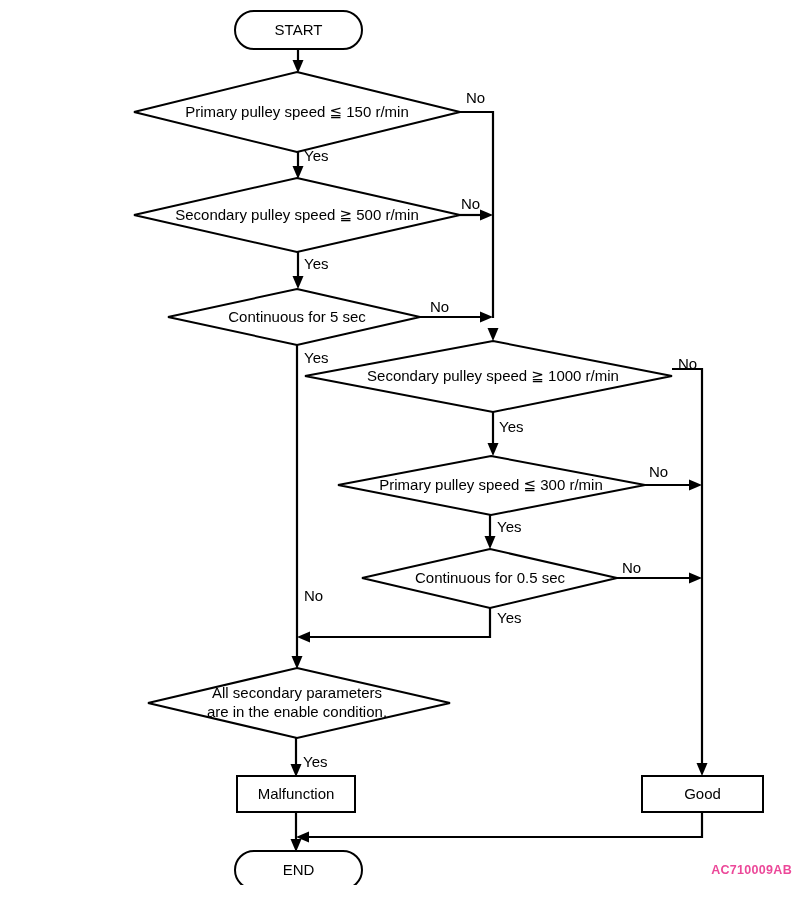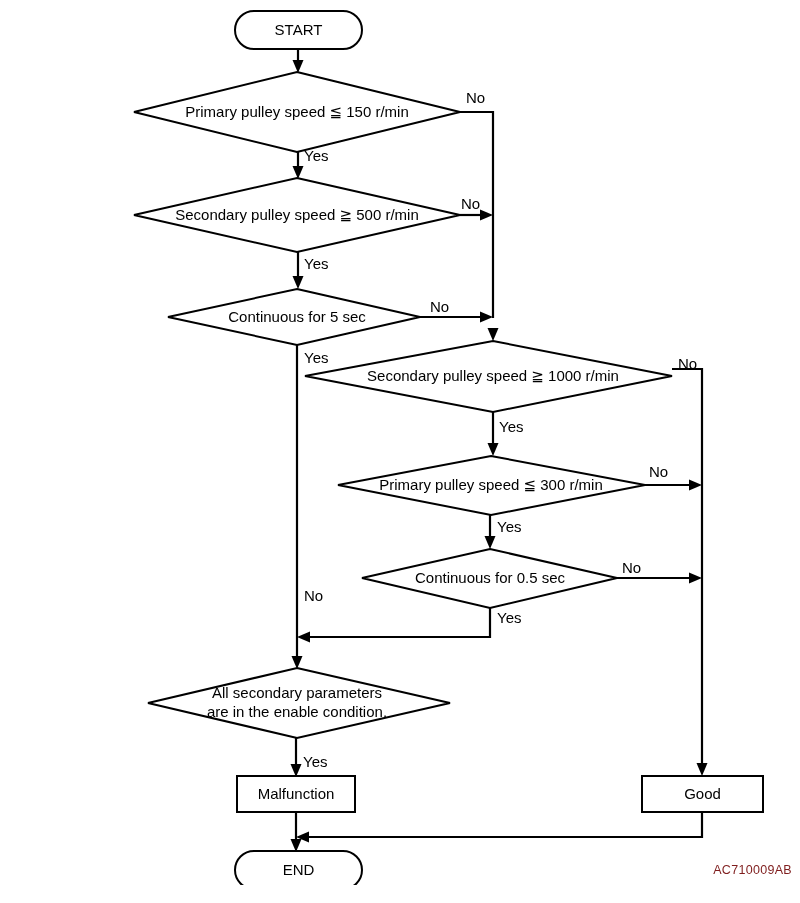--- a/index.html
+++ b/index.html
@@ -55,23 +55,23 @@
     font-size: 15px;
     fill: #000000;
     dominant-baseline: middle;
   }
   .corner-code {
     position: absolute;
     right: 8px;
     bottom: 8px;
     font-family: "Liberation Sans", sans-serif;
     font-size: 12.5px;
-    font-weight: normal;
+    font-weight: bold;
     letter-spacing: 0.3px;
-    color: #7f1d1d;
+    color: #ec4899;
   }
 </style>
 </head>
 <body>
 
 <div id="page">
 
   <svg id="flow-svg" viewBox="0 0 800 903">
 
     <g>

